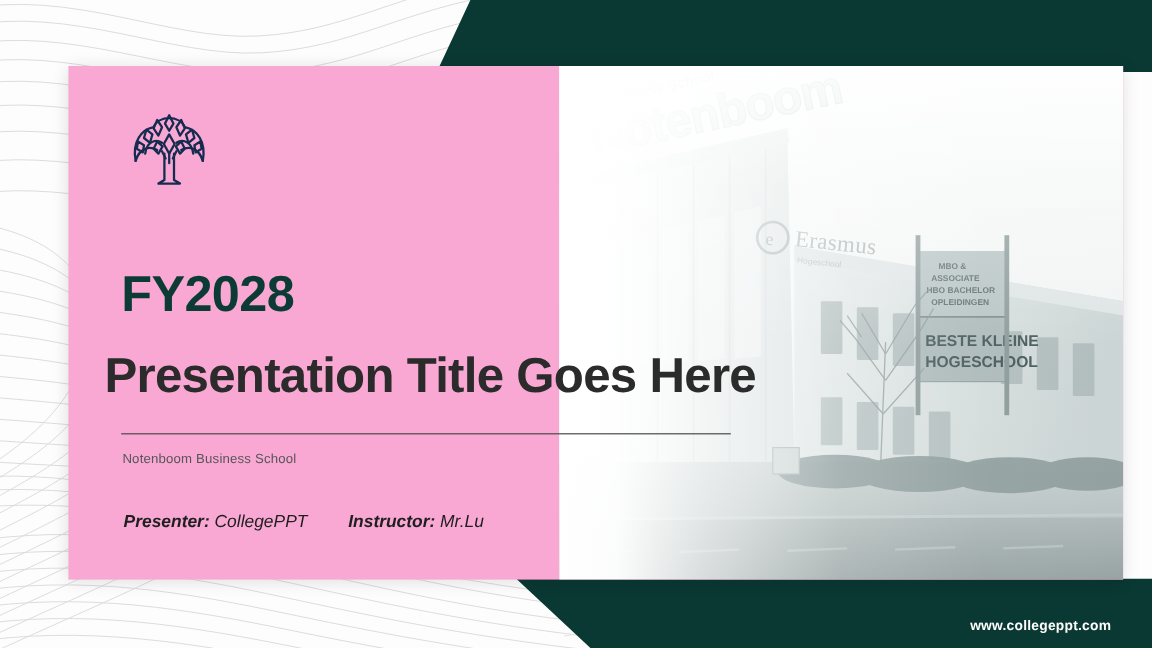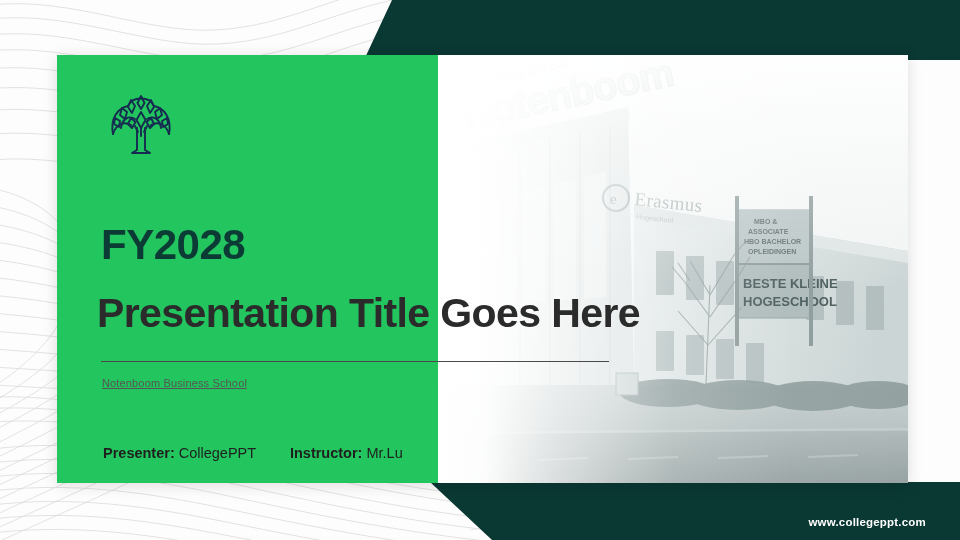--- a/index.html
+++ b/index.html
@@ -45,23 +45,24 @@
     height: 58px;
   }
 
   
   .card {
     position: absolute;
     left: 57px;
     top: 55px;
     width: 851px;
     height: 428px;
-    background: #22c55e;
+    background: #f9a8d4;
     box-shadow: 0 2px 14px rgba(0,0,0,0.13);
     overflow: hidden;
+    padding-left: 28px;
   }
 
   
   .photo {
     position: absolute;
     right: 0;
     top: 0;
     width: 470px;
     height: 428px;
     overflow: hidden;
@@ -130,21 +131,20 @@
     background: #4a4a4a;
   }
   .school {
     position: absolute;
     left: 102px;
     top: 377px;
     font-size: 11px;
     color: #565656;
     letter-spacing: 0.15px;
     white-space: nowrap;
-    text-decoration: underline;
   }
   .credits {
     position: absolute;
     left: 103px;
     top: 445px;
     font-size: 14.5px;
     color: #1f1f1f;
     white-space: nowrap;
   }
   .credits .lbl { font-weight: bold; }
@@ -395,27 +395,27 @@
           <path d="M11 30 L16 33 L15 39 L10 36 Z"></path>
           <path d="M63 30 L64 36 L59 39 L58 33 Z"></path>
 
           <path d="M37 40 L37 48 M31 38 L34 44 M43 38 L40 44"></path>
         </g>
       </svg>
     </div>
 
     <div class="fy" style="left:44px; top:169px;">FY2028</div>
 
-    <div class="maintitle" style="left:40px; top:236px;">Presentation Title Goes Here</div>
+    <div class="maintitle" style="left:30px; top:236px;">Presentation Title Goes Here</div>
 
     <div class="divider" style="left:44px; top:306px;"></div>
 
     <div class="school" style="left:45px; top:322px;">Notenboom Business School</div>
 
-    <div class="credits" style="left:46px; top:390px;">
+    <div class="credits" style="left:46px; top:372px;font-style:italic;">
       <span class="lbl">Presenter:</span>
       <span class="val">CollegePPT</span>
       <span class="gap"></span>
       <span class="lbl">Instructor:</span>
       <span class="val">Mr.Lu</span>
     </div>
 
   </div>
 
   <div class="footer-url">www.collegeppt.com</div>

